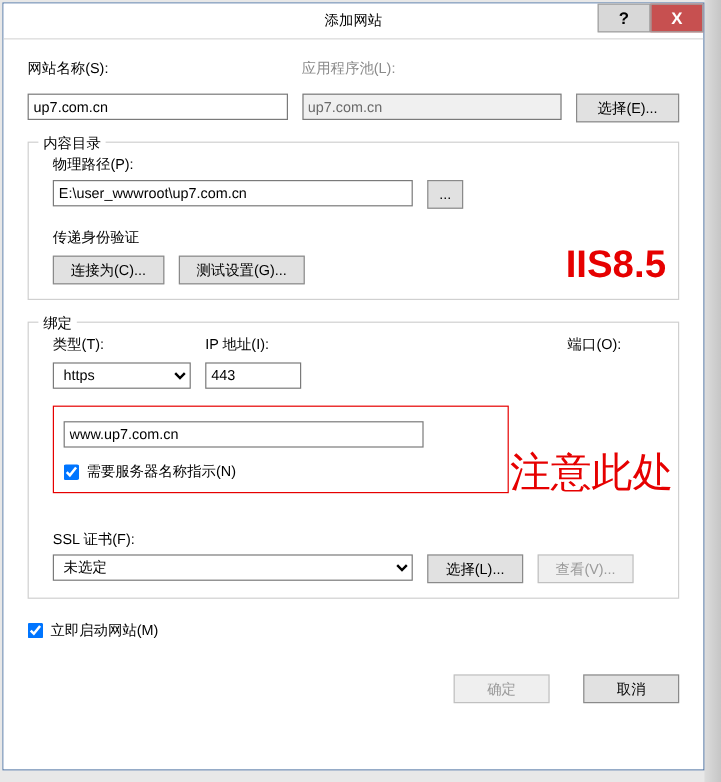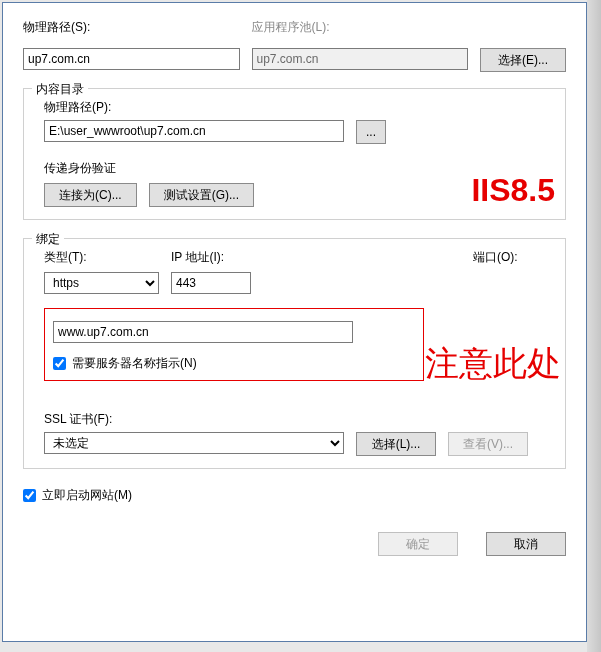--- a/index.html
+++ b/index.html
@@ -151,26 +151,33 @@
       bottom: 0;
       width: 14px;
       background: linear-gradient(to right, rgba(0,0,0,0.05), rgba(0,0,0,0.15));
       pointer-events: none;
     }
   </style>
 </head>
 <body>
 
 <div class="window">
+  <div class="titlebar">
+    <span class="titlebar-title">添加网站</span>
+    <div class="titlebar-controls">
+      <div class="titlebar-btn help">?</div>
+      <div class="titlebar-btn close">X</div>
+    </div>
+  </div>
 
   <div class="content">
 
     <div class="row">
       <div class="col" style="flex:1">
-        <span class="label">物理路径(S):</span>
+        <span class="label">网站名称(S):</span>
       </div>
       <div class="col" style="flex:1">
         <span class="label disabled">应用程序池(L):</span>
       </div>
       <div style="width:86px"></div>
     </div>
     <div class="row" style="margin-bottom:16px">
       <input type="text" style="flex: 1 1 0%;" value="up7.com.cn">
       <input type="text" readonly="" class="disabled" style="flex: 1 1 0%;" value="up7.com.cn">
       <button class="btn" style="width:86px">选择(E)...</button>

